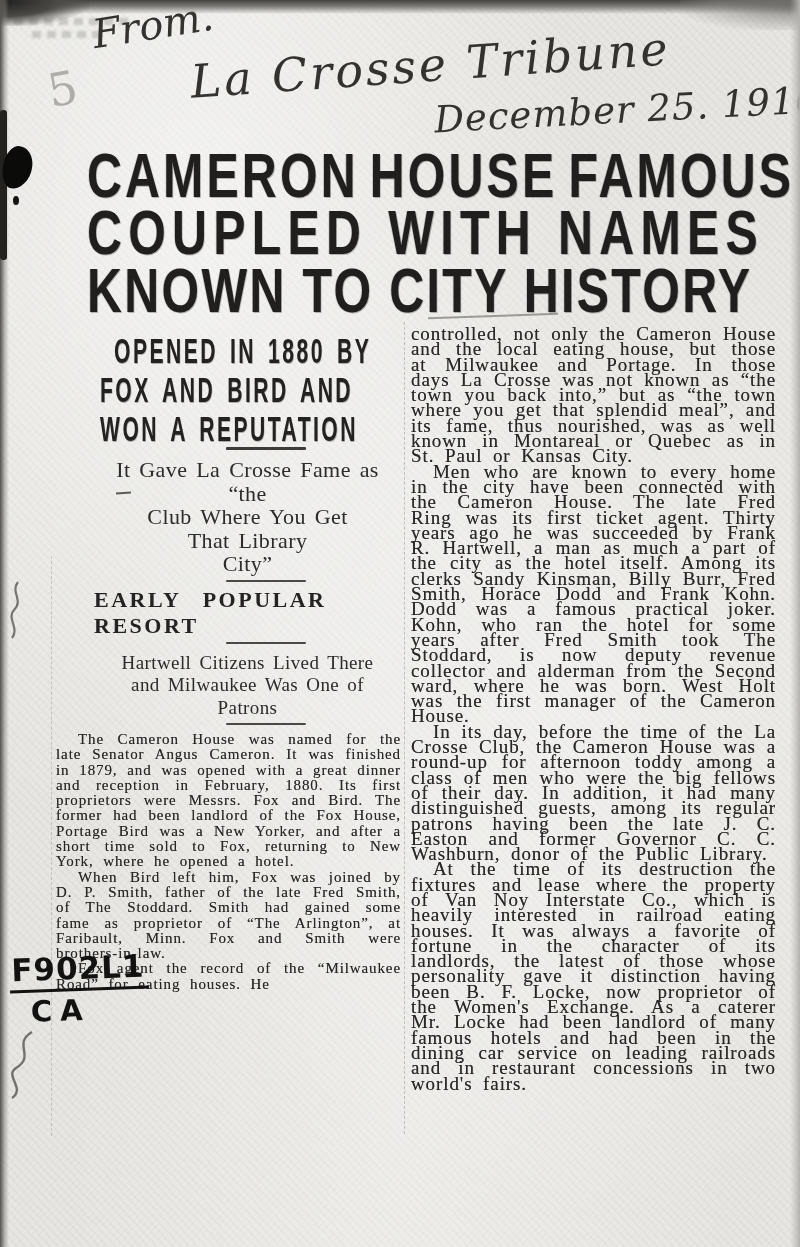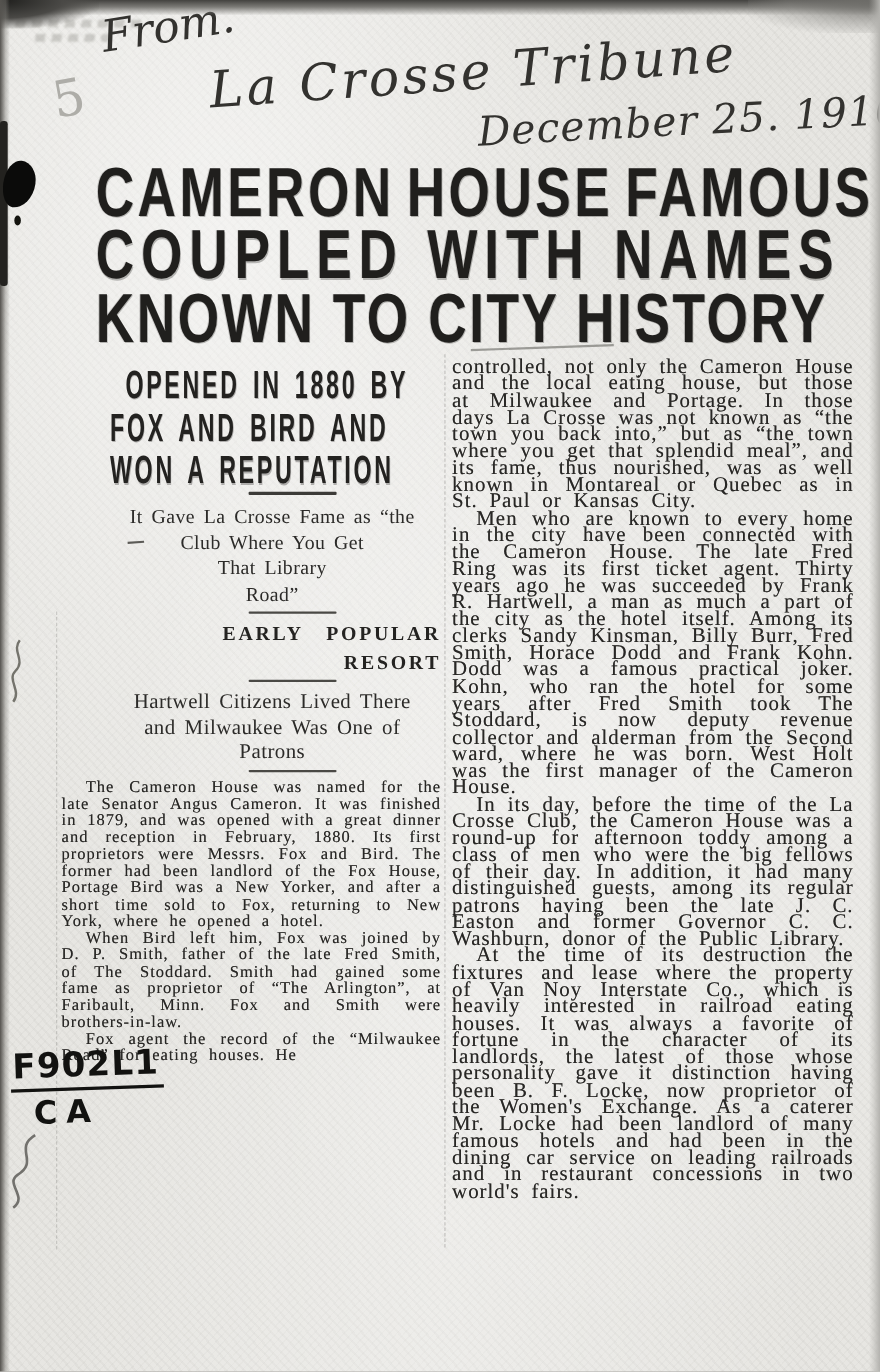--- a/index.html
+++ b/index.html
@@ -51,24 +51,24 @@
   .col-left{position:absolute;left:56px;top:325px;width:345px;z-index:3;}
   .col-right{position:absolute;left:411px;top:326px;width:365px;z-index:3;}
   .gothic{font-family:"Liberation Sans", sans-serif;font-weight:700;color:#232220;
     font-size:34px;line-height:39px;letter-spacing:4px;word-spacing:6px;white-space:nowrap;
     transform:scale(0.62,1.05);transform-origin:left top;
     text-shadow:1px 1px 0 rgba(25,24,22,0.3);}
   .gothic-block{margin-top:5px;margin-left:44px;}
   .g-line1{margin-left:14px;}
   .rule{height:3px;background:#3c3b38;width:80px;margin:0 auto;margin-left:170px;border-radius:1px;}
   .rule.r-thin{height:2px;background:#4a4945;}
-  .deck{font-size:18px;line-height:23.5px;text-align:center;color:#2c2b29;padding-left:38px;letter-spacing:0.4px;word-spacing:3px;}
+  .deck{font-size:22px;line-height:23.5px;text-align:center;color:#2c2b29;padding-left:38px;letter-spacing:0.4px;word-spacing:3px;}
   .deck1{margin-top:8px;}
   .deck2{margin-top:8px;font-size:19px;line-height:22.5px;}
-  .crosshead{font-weight:700;font-size:18px;line-height:26px;text-align:right;color:#242321;
+  .crosshead{font-weight:700;font-size:22px;line-height:26px;text-align:left;color:#242321;
     letter-spacing:2.5px;word-spacing:14px;padding-left:38px;margin-top:5px;}
   .rule2{margin-top:4px;}
   .rule3{margin-top:3px;}
   .rule4{margin-top:4px;}
   .dash-artifact{position:absolute;left:116px;top:492px;width:15px;height:2px;background:#5c5b57;z-index:3;transform:rotate(-4deg);}
   .body-block{margin-top:7px;}
   .body-block p{margin:0;font-size:15px;line-height:15.3px;text-align:justify;color:#282725;
     letter-spacing:0.9px;word-spacing:5px;text-indent:22px;
     text-shadow:0 0 0.5px rgba(30,29,27,0.55);}
   .col-right p{margin:0;font-size:19px;line-height:15.3px;text-align:justify;color:#282725;
@@ -131,21 +131,21 @@
     <div class="gothic-block">
       <div class="gothic g-line1">OPENED IN 1880 BY</div>
       <div class="gothic">FOX AND BIRD AND</div>
       <div class="gothic">WON A REPUTATION</div>
     </div>
     <div class="rule"></div>
     <div class="deck deck1">
       <div>It Gave La Crosse Fame as “the</div>
       <div>Club Where You Get</div>
       <div>That Library</div>
-      <div>Road”</div>
+      <div>City”</div>
     </div>
     <div class="rule r-thin rule2"></div>
     <div class="crosshead">EARLY POPULAR RESORT</div>
     <div class="rule r-thin rule3"></div>
     <div class="deck deck2">
       <div>Hartwell Citizens Lived There</div>
       <div>and Milwaukee Was One of</div>
       <div>Patrons</div>
     </div>
     <div class="rule r-thin rule4"></div>

